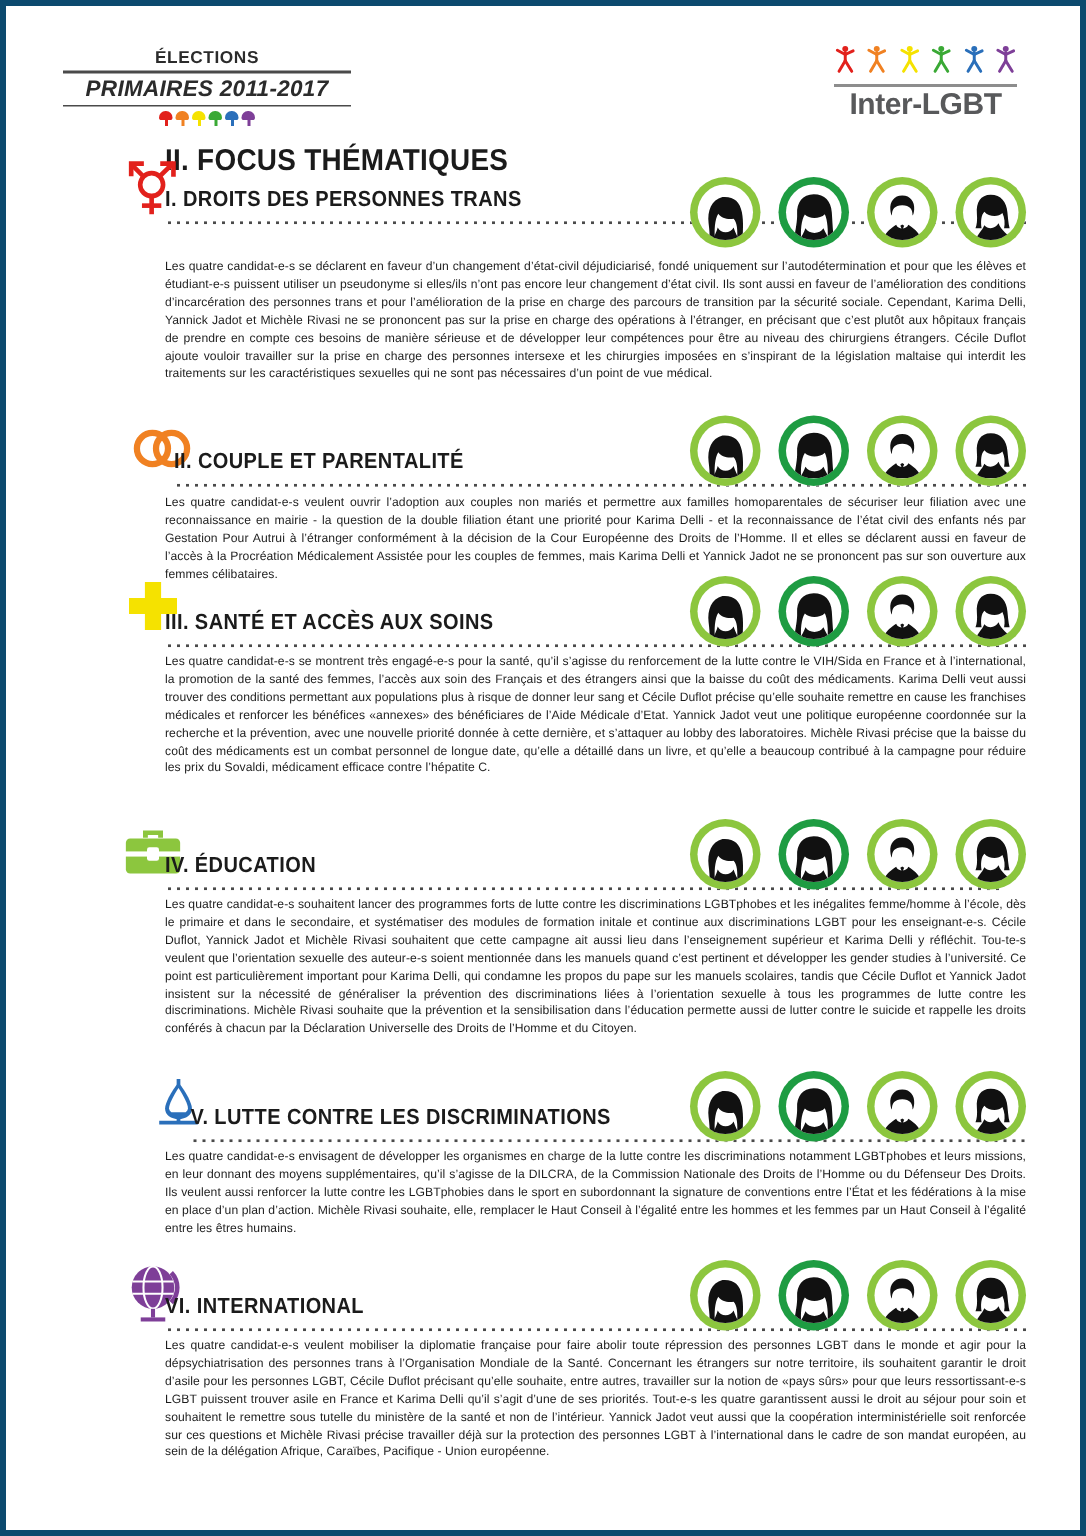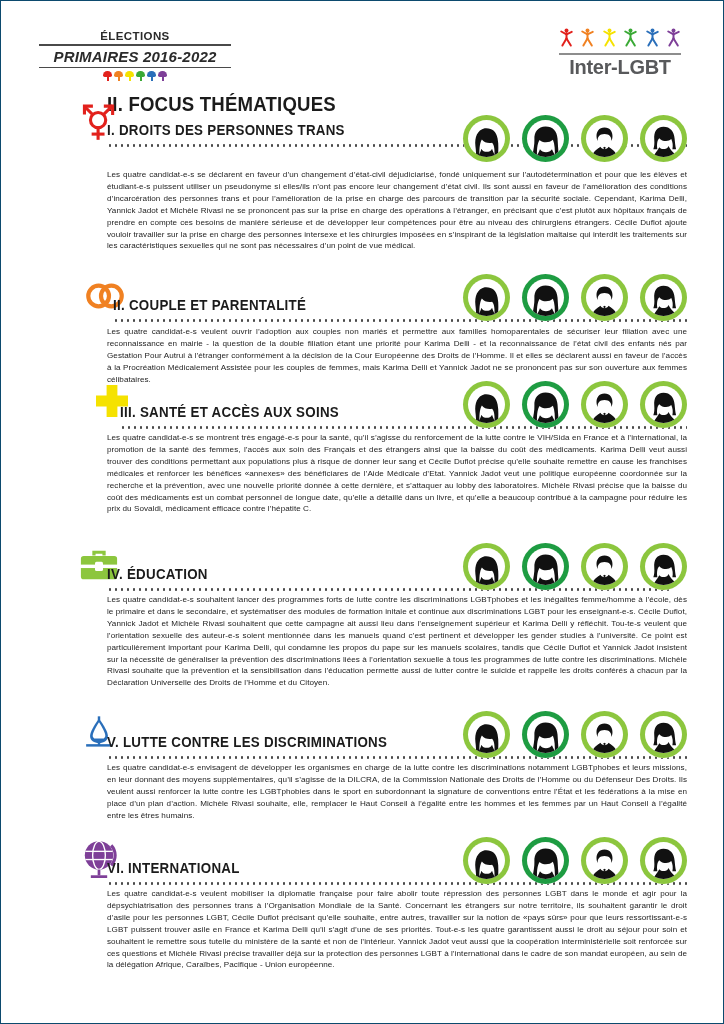--- a/index.html
+++ b/index.html
@@ -7,21 +7,21 @@
   body {
     width:724px; height:1024px;
     background:#ffffff;
     font-family:"Liberation Sans", sans-serif;
     color:#1a1a1a;
     position:relative;
     overflow:hidden;
   }
   .page {
     position:absolute; inset:0;
-    border:1px solid #0c4a6e;
+    border:4px solid #0c4a6e;
     text-decoration:underline;
   }
 
   
   .header { position:absolute; left:0; top:0; width:100%; height:96px; }
 
   .elections-block {
     position:absolute; left:38px; top:28px; width:192px; text-align:center;
   }
   .elections-top {
@@ -100,21 +100,21 @@
 </head>
 <body>
 
 <div class="page">
 
   <div class="header">
 
     <div class="elections-block">
       <div class="elections-top">ÉLECTIONS</div>
       <div class="rule"></div>
-      <div class="elections-sub">PRIMAIRES 2016-2022</div>
+      <div class="elections-sub">PRIMAIRES 2011-2017</div>
       <div class="rule"></div>
       <div class="flagrow" id="flagrow">
           <div class="bulb">
             <div class="cap" style="background:#e2211c"></div>
             <div class="stem" style="background:#e2211c"></div>
           </div>
           <div class="bulb">
             <div class="cap" style="background:#f08122"></div>
             <div class="stem" style="background:#f08122"></div>
           </div>
@@ -331,21 +331,21 @@
                   <path fill="#111111" d="M20 7.4 C12.6 7.4 9.4 13 10 21 C10.4 25.6 10 29 9 31.6 L13.4 31.6 C12.6 27 13 22 15.4 19.6 C18.6 23.4 25.6 23.6 28.4 20.6 C30 24 30.4 28 29.6 31.6 L33.6 31.6 C32.6 27.6 32.4 23.6 32 20 C31.4 12.6 27.4 7.4 20 7.4 z"></path>
                   <path fill="#111111" d="M25.6 28 C27.6 33.6 32.4 35.6 35 40 L9 40 C10.6 35.6 13.6 33.6 15.4 29.4 C18 32.6 23.6 32 25.6 28 z"></path>
                 </svg>
               </div>
             </div>
           </div>
         </div>
         <div class="sec-body" style="top: 325px;">Les quatre candidat-e-s veulent ouvrir l’adoption aux couples non mariés et permettre aux familles homoparentales de sécuriser leur filiation avec une reconnaissance en mairie - la question de la double filiation étant une priorité pour Karima Delli - et la reconnaissance de l’état civil des enfants nés par Gestation Pour Autrui à l’étranger conformément à la décision de la Cour Européenne des Droits de l’Homme. Il et elles se déclarent aussi en faveur de l’accès à la Procréation Médicalement Assistée pour les couples de femmes, mais Karima Delli et Yannick Jadot ne se prononcent pas sur son ouverture aux femmes célibataires.</div>
       </div>
       <div class="section" style="top: 0px;">
-        <div class="sec-head" style="position: absolute; left: 13px; right: 0px; top: 382px;">
+        <div class="sec-head" style="position: absolute; left: 0px; right: 0px; top: 382px;">
           <div class="sec-icon">
             <svg class="icon-svg" viewBox="0 0 40 40">
               <path fill="#f5e200" d="M14.6 2 h10.8 v10.6 H36 v10.8 H25.4 V34 H14.6 V23.4 H4 V12.6 h10.6 z"></path>
             </svg>
           </div>
           <div class="sec-title">III. SANTÉ ET ACCÈS AUX SOINS</div>
           <div class="dots"></div>
         </div>
         <div class="avatars" style="top: 380px;">
           <div class="avatar" title="Karima Delli">
@@ -452,21 +452,21 @@
                   <path fill="#111111" d="M20 7.4 C12.6 7.4 9.4 13 10 21 C10.4 25.6 10 29 9 31.6 L13.4 31.6 C12.6 27 13 22 15.4 19.6 C18.6 23.4 25.6 23.6 28.4 20.6 C30 24 30.4 28 29.6 31.6 L33.6 31.6 C32.6 27.6 32.4 23.6 32 20 C31.4 12.6 27.4 7.4 20 7.4 z"></path>
                   <path fill="#111111" d="M25.6 28 C27.6 33.6 32.4 35.6 35 40 L9 40 C10.6 35.6 13.6 33.6 15.4 29.4 C18 32.6 23.6 32 25.6 28 z"></path>
                 </svg>
               </div>
             </div>
           </div>
         </div>
         <div class="sec-body" style="top: 593px;">Les quatre candidat-e-s souhaitent lancer des programmes forts de lutte contre les discriminations LGBTphobes et les inégalites femme/homme à l’école, dès le primaire et dans le secondaire, et systématiser des modules de formation initale et continue aux discriminations LGBT pour les enseignant-e-s. Cécile Duflot, Yannick Jadot et Michèle Rivasi souhaitent que cette campagne ait aussi lieu dans l’enseignement supérieur et Karima Delli y réfléchit. Tou-te-s veulent que l’orientation sexuelle des auteur-e-s soient mentionnée dans les manuels quand c’est pertinent et développer les gender studies à l’université. Ce point est particulièrement important pour Karima Delli, qui condamne les propos du pape sur les manuels scolaires, tandis que Cécile Duflot et Yannick Jadot insistent sur la nécessité de généraliser la prévention des discriminations liées à l’orientation sexuelle à tous les programmes de lutte contre les discriminations. Michèle Rivasi souhaite  que la prévention et la sensibilisation dans l’éducation permette aussi de lutter contre le suicide et rappelle les droits conférés à chacun par la Déclaration Universelle des Droits de l’Homme et du Citoyen.</div>
       </div>
       <div class="section" style="top: 0px;">
-        <div class="sec-head" style="position: absolute; left: 0px; right: 0px; top: 712px; text-align: right;">
+        <div class="sec-head" style="position: absolute; left: 17px; right: 0px; top: 712px; text-align: right;">
           <div class="sec-icon">
             <svg class="icon-svg" viewBox="0 0 40 42">
               <g stroke="#2a6fba" stroke-width="2.6" fill="none">
                 <path d="M20 3.5 L20 34"></path>
                 <path d="M6.5 34 L33.5 34"></path>
               </g>
               <path fill="#2a6fba" d="M20 6 C14.4 13 10.6 20.6 10.6 24.2 C10.6 28.8 14.8 31.6 20 31.6 C25.2 31.6 29.4 28.8 29.4 24.2 C29.4 20.6 25.6 13 20 6 z"></path>
               <path fill="#ffffff" d="M20 9.8 C16.3 15.4 13.4 21.2 13.4 24 C13.4 25.1 14 26 15 26.7 L25 26.7 C26 26 26.6 25.1 26.6 24 C26.6 21.2 23.7 15.4 20 9.8 z"></path>
             </svg>
           </div>

